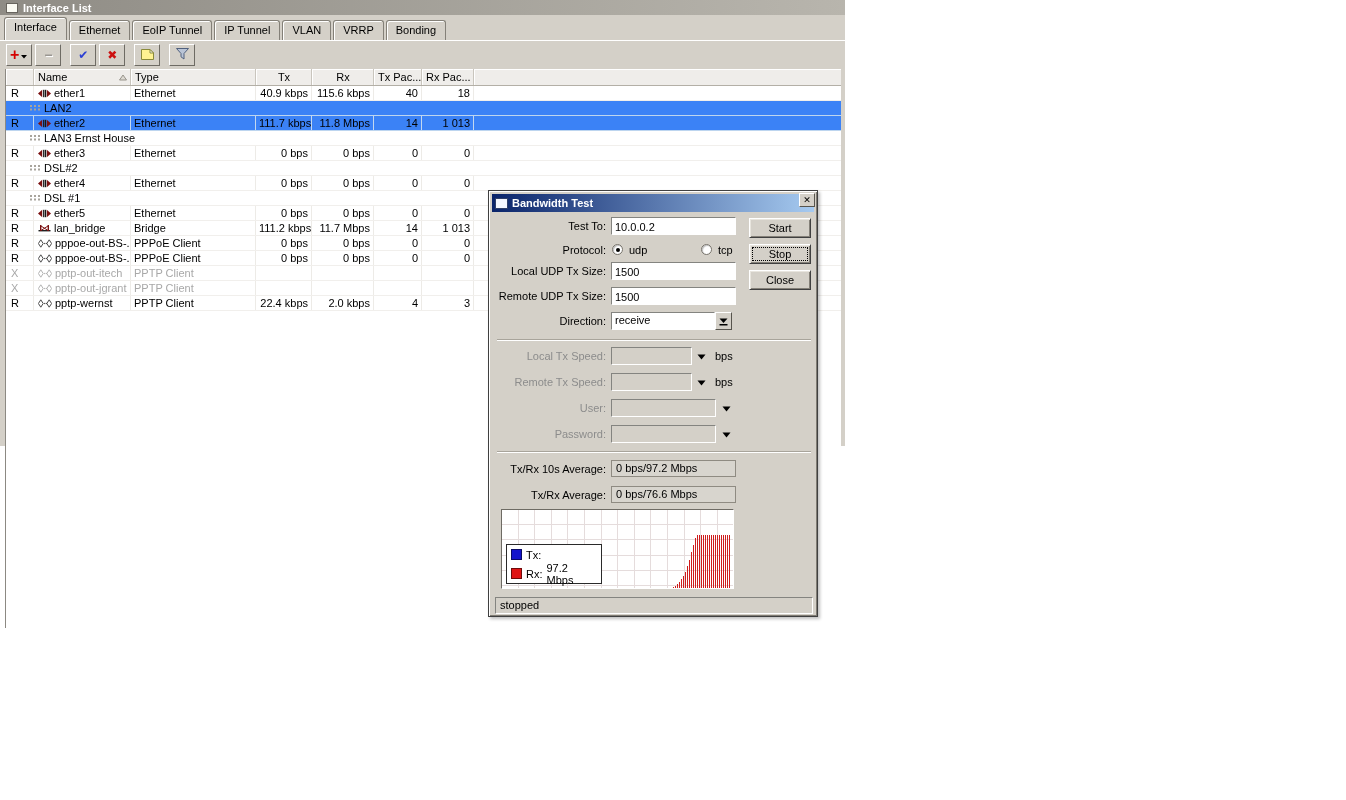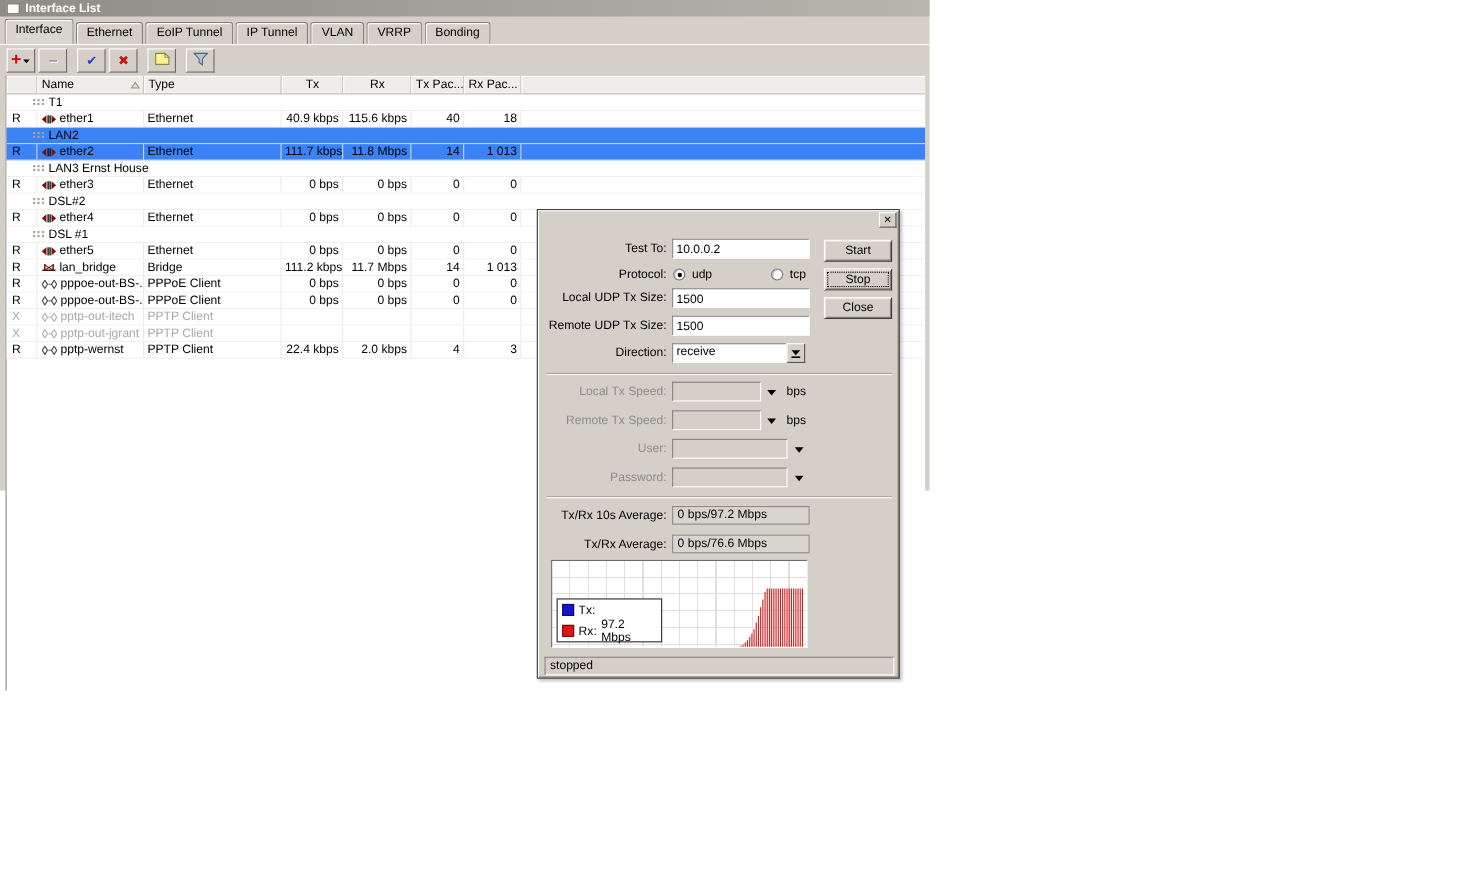--- a/index.html
+++ b/index.html
@@ -169,36 +169,20 @@
           </div>
           <div class="hcell num" style="width: 48px;">
             <span>Tx Pac...</span>
           </div>
           <div class="hcell num" style="width: 52px;">
             <span>Rx Pac...</span>
           </div>
           <div class="hcell filler"></div>
         </div>
       <div class="tbody" id="tbody">
-          <div class="row crow">
-            <span class="cspace"></span>
-            <span class="dots">
-              <svg width="11" height="8">
-                <g fill="#a8a49c">
-                  <rect x="0" y="1" width="2" height="2"></rect>
-                  <rect x="4" y="1" width="2" height="2"></rect>
-                  <rect x="8" y="1" width="2" height="2"></rect>
-                  <rect x="0" y="4.5" width="2" height="2"></rect>
-                  <rect x="4" y="4.5" width="2" height="2"></rect>
-                  <rect x="8" y="4.5" width="2" height="2"></rect>
-                </g>
-              </svg>
-            </span>
-            <span class="ctext">T1</span>
-          </div>
           <div class="row">
             <div class="cell flag" style="width: 28px;">R</div>
             <div class="cell name" style="width: 97px;">
               <span class="iico">
                 <svg width="13" height="9" viewBox="0 0 13 9">
                   <polygon points="0,4.5 4.2,0.8 4.2,8.2" fill="#7b1010"></polygon>
                   <rect x="5.1" y="0.8" width="1.3" height="7.4" fill="#151515"></rect>
                   <rect x="6.9" y="0.8" width="1.3" height="7.4" fill="#151515"></rect>
                   <polygon points="13,4.5 8.8,0.8 8.8,8.2" fill="#7b1010"></polygon>
                 </svg>
@@ -474,20 +458,24 @@
             <div class="cell num" style="width: 62px;">2.0 kbps</div>
             <div class="cell num" style="width: 48px;">4</div>
             <div class="cell num" style="width: 52px;">3</div>
             <div class="cell filler"></div>
           </div>
         </div>
     </div>
   </div>
 
   <div class="dlg">
+    <div class="dlg-title">
+      <span class="dlg-ico"></span>
+      <span>Bandwidth Test</span>
+    </div>
     <span class="dlg-close">✕</span>
 
     <label class="dl" style="top:26px">Test To:</label>
     <input class="tb" style="left: 122px; top: 26px; width: 125px;" value="10.0.0.2">
 
     <label class="dl" style="top:50px">Protocol:</label>
     <span class="rad on" style="left:123px;top:53px"></span>
     <span class="rlabel" style="left:140px;top:51px">udp</span>
     <span class="rad" style="left:212px;top:53px"></span>
     <span class="rlabel" style="left:229px;top:51px">tcp</span>

